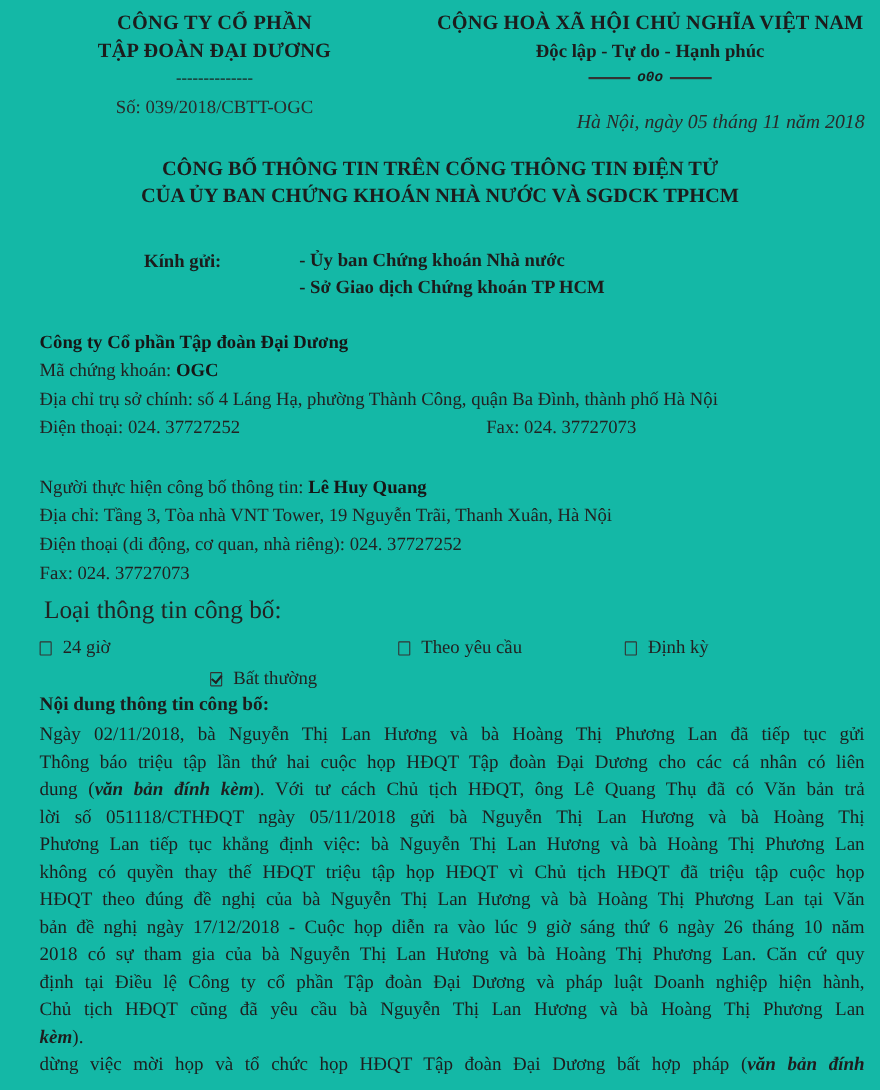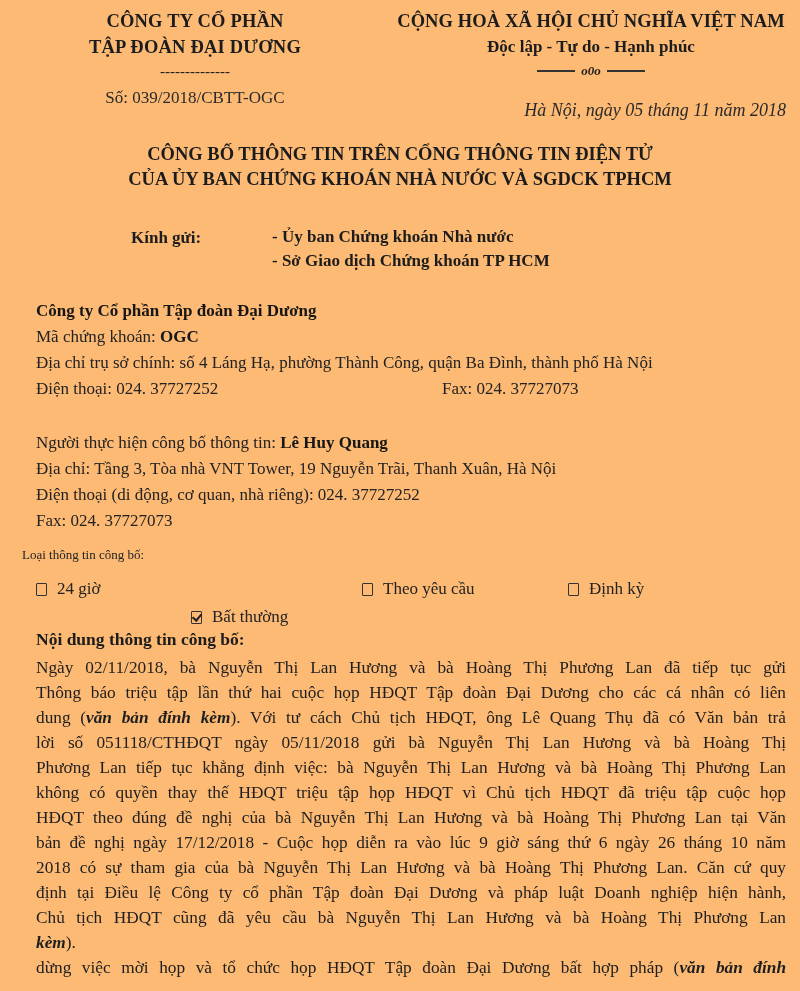--- a/index.html
+++ b/index.html
@@ -12,21 +12,21 @@
       height: 991px;
       position: relative;
       overflow: hidden;
       font-family: "Liberation Serif", "DejaVu Serif", serif;
       color: #1c1c1c;
     }
     .page {
       position: absolute;
       left: 0; top: 0;
       width: 800px; height: 991px;
-      background: #fdba74;
+      background: #14b8a6;
     }
 
     
     .hdr-left {
       position: absolute;
       left: 40px; width: 310px; top: 8px;
       text-align: center;
     }
     .hdr-left .line1, .hdr-left .line2 {
       font-weight: bold;
@@ -76,20 +76,21 @@
       display: inline-block;
       width: 38px;
       height: 1.3px;
       background: #333;
     }
     .hdr-right .sep .orn {
       font-style: italic;
       font-weight: bold;
       font-size: 13px;
       line-height: 18px;
+      font-family: Liberation Mono, monospace;
     }
     .place-date {
       position: absolute;
       top: 97px;
       right: 14px;
       font-style: italic;
       font-size: 18px;
       line-height: 26px;
       color: #2a2a2a;
     }
@@ -138,22 +139,22 @@
       font-size: 17px;
       line-height: 26px;
       color: #222;
     }
     .info2 .row { height: 26px; white-space: nowrap; }
     .info2 .bold { font-weight: bold; color: #161616; }
 
     
     .type-label {
       position: absolute;
-      left: 22px; top: 542px;
-      font-size: 13px;
+      left: 40px; top: 542px;
+      font-size: 23px;
       line-height: 26px;
       color: #222;
     }
     .opt {
       position: absolute;
       top: 576px;
       font-size: 17px;
       line-height: 26px;
       display: flex;
       align-items: center;

